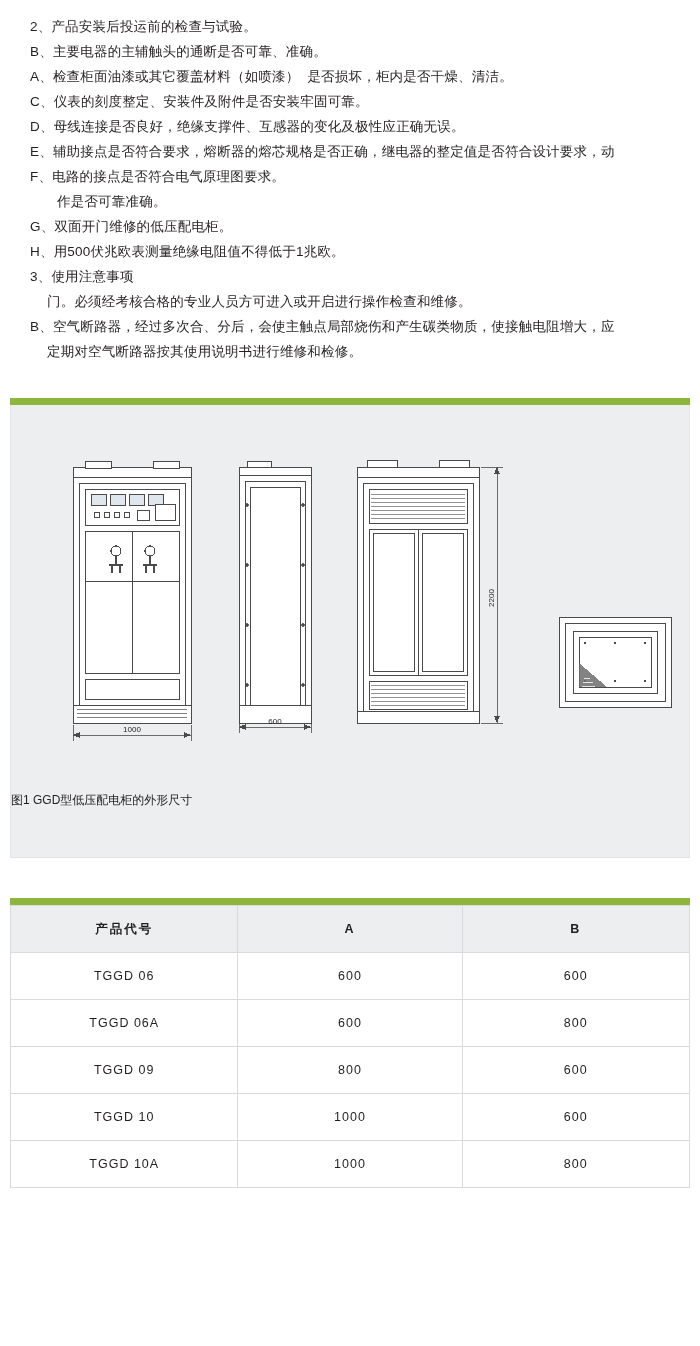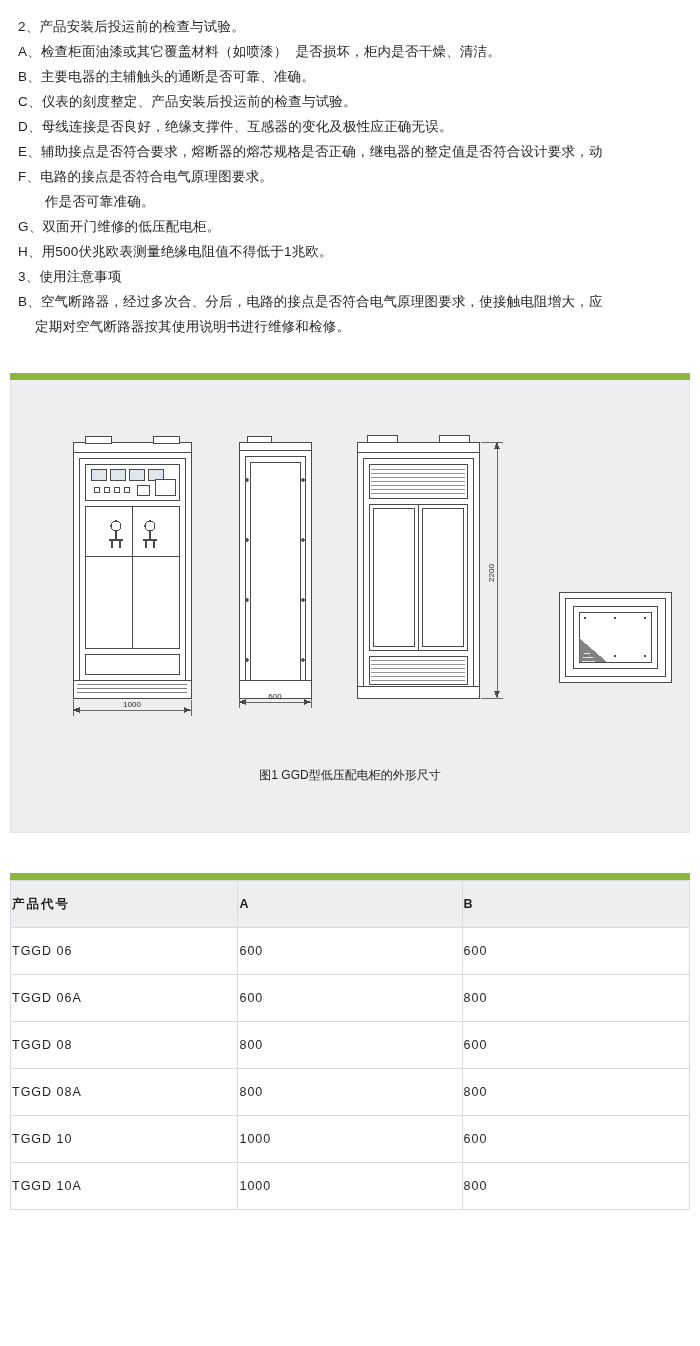--- a/index.html
+++ b/index.html
@@ -7,21 +7,21 @@
   body{
     width:700px;
     background:#ffffff;
     font-family:"Liberation Sans","DejaVu Sans",sans-serif;
     color:#231f20;
     -webkit-font-smoothing:antialiased;
   }
   .page{width:700px;position:relative;}
 
   
-  .textblock{padding:14px 14px 0 8px;}
+  .textblock{padding:14px 14px 0 20px;}
   .line{
     font-size:13.5px;
     line-height:25px;
     letter-spacing:0.2px;
     white-space:pre-wrap;
   }
   .line.head{padding-left:10px;}
 
   
   .figure-wrap{
@@ -38,38 +38,38 @@
     border:1px solid #e2e4e6;
     border-top:none;
     height:452px;
     position:relative;
     overflow:hidden;
   }
   .figure-caption{
     position:absolute;
     left:0;right:0;
     bottom:48px;
-    text-align:center;
+    text-align:left;
     font-size:12px;
     color:#231f20;
   }
   .svgholder{position:absolute;left:0;top:0;width:100%;height:100%;}
 
   
   .table-wrap{margin:40px 10px 0 10px;}
   .table-topbar{height:7px;background:#8cb63c;width:100%;}
   table{
     border-collapse:collapse;
     width:100%;
     font-size:12.5px;
   }
   table td,table th{
     border:1px solid #d8dadd;
     height:44px;
-    text-align:left;
+    text-align:center;
     font-weight:normal;
     color:#231f20;
     letter-spacing:1px;
   }
   thead td{
     background:#eceef0;
     font-weight:bold;
     letter-spacing:2px;
   }
   tbody td{background:#ffffff;margin-left:48px;}
@@ -78,31 +78,32 @@
   td.col3{width:33.5%;}
   .bottomspace{height:14px;}
 </style>
 </head>
 <body>
 
 <div class="page">
 
   <div class="textblock">
     <div class="line head">2、产品安装后投运前的检查与试验。</div>
+    <div class="line head">B、主要电器的主辅触头的通断是否可靠、准确。</div>
     <div class="line head">A、检查柜面油漆或其它覆盖材料（如喷漆）  是否损坏，柜内是否干燥、清洁。</div>
-    <div class="line head">B、主要电器的主辅触头的通断是否可靠、准确。</div>
-    <div class="line head">C、仪表的刻度整定、产品安装后投运前的检查与试验。</div>
+    <div class="line head">C、仪表的刻度整定、安装件及附件是否安装牢固可靠。</div>
     <div class="line head">D、母线连接是否良好，绝缘支撑件、互感器的变化及极性应正确无误。</div>
     <div class="line head">E、辅助接点是否符合要求，熔断器的熔芯规格是否正确，继电器的整定值是否符合设计要求，动</div>
     <div class="line head">F、电路的接点是否符合电气原理图要求。</div>
     <div class="line head" style="padding-left:37px">作是否可靠准确。</div>
     <div class="line head">G、双面开门维修的低压配电柜。</div>
     <div class="line head">H、用500伏兆欧表测量绝缘电阻值不得低于1兆欧。</div>
     <div class="line head">3、使用注意事项</div>
-    <div class="line head">B、空气断路器，经过多次合、分后，电路的接点是否符合电气原理图要求，使接触电阻增大，应</div>
+    <div class="line head" style="padding-left:27px">门。必须经考核合格的专业人员方可进入或开启进行操作检查和维修。</div>
+    <div class="line head">B、空气断路器，经过多次合、分后，会使主触点局部烧伤和产生碳类物质，使接触电阻增大，应</div>
     <div class="line head" style="padding-left:27px">定期对空气断路器按其使用说明书进行维修和检修。</div>
   </div>
 
   <div class="figure-wrap">
     <div class="figure-topbar"></div>
     <div class="figure-body">
 
       <div class="svgholder">
       <svg viewBox="0 0 678 452" width="678" height="452" xmlns="http://www.w3.org/2000/svg">
         <g fill="none" stroke="#4a4a4a" stroke-width="1" shape-rendering="crispEdges">
@@ -264,28 +265,23 @@
           <td class="col1">TGGD  06</td>
           <td class="col2">600</td>
           <td class="col3">600</td>
         </tr>
         <tr>
           <td class="col1">TGGD  06A</td>
           <td class="col2">600</td>
           <td class="col3">800</td>
         </tr>
         <tr>
-          <td class="col1">TGGD  08</td>
+          <td class="col1">TGGD  09</td>
           <td class="col2">800</td>
           <td class="col3">600</td>
-        </tr>
-        <tr>
-          <td class="col1">TGGD  08A</td>
-          <td class="col2">800</td>
-          <td class="col3">800</td>
         </tr>
         <tr>
           <td class="col1">TGGD  10</td>
           <td class="col2">1000</td>
           <td class="col3">600</td>
         </tr>
         <tr>
           <td class="col1">TGGD  10A</td>
           <td class="col2">1000</td>
           <td class="col3">800</td>

